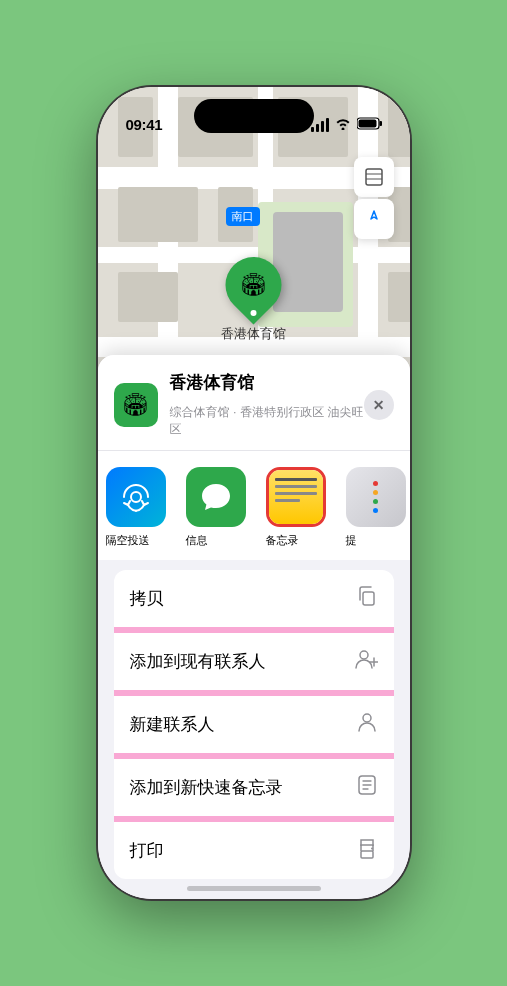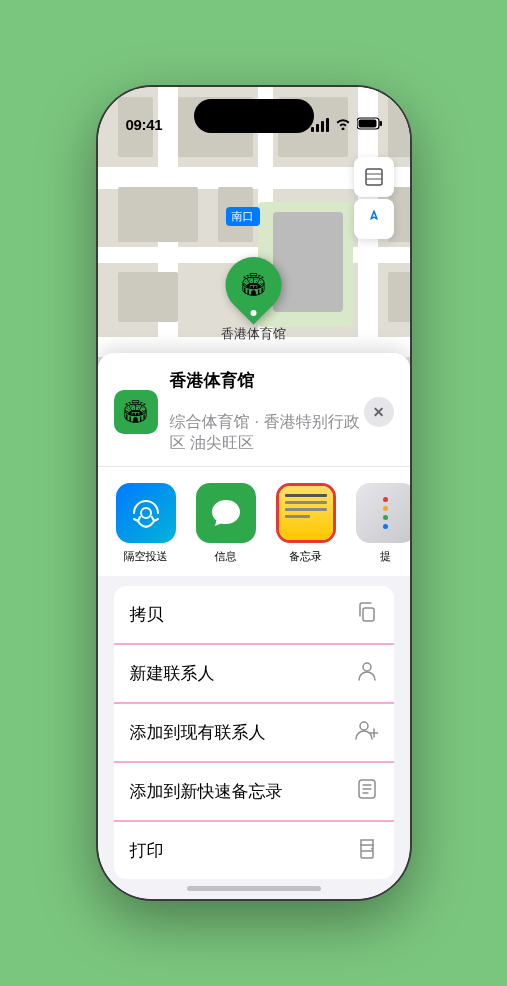--- a/index.html
+++ b/index.html
@@ -201,23 +201,23 @@
       font-size: 22px;
       flex-shrink: 0;
     }
     .venue-info { flex: 1; }
     .venue-name {
       font-size: 17px;
       font-weight: 600;
       color: #000;
     }
     .venue-sub {
-      font-size: 16px;
+      font-size: 12px;
       color: #8e8e93;
-      margin-top: 20px;
+      margin-top: 10px;
     }
     .close-btn {
       width: 30px;
       height: 30px;
       background: #e5e5ea;
       border-radius: 50%;
       display: flex;
       align-items: center;
       justify-content: center;
       cursor: pointer;
@@ -229,21 +229,21 @@
     .share-row {
       display: flex;
       gap: 0;
       padding: 16px 8px 12px;
       background: white;
       overflow: hidden;
     }
     .share-item {
       display: flex;
       flex-direction: column;
-      align-items: center;
+      align-items: flex-start;
       gap: 6px;
       min-width: 80px;
       cursor: pointer;
     }
     .share-icon-wrap {
       width: 60px;
       height: 60px;
       border-radius: 14px;
       display: flex;
       align-items: center;
@@ -269,21 +269,21 @@
       margin: 10px 16px 0;
       background: white;
       border-radius: 12px;
       overflow: hidden;
     }
     .action-item {
       display: flex;
       align-items: center;
       justify-content: space-between;
       padding: 15px 16px;
-      border-bottom: 2px solid #f9a8d4;
+      border-bottom: 6px solid #f9a8d4;
       cursor: pointer;
     }
     .action-item:last-child { border-bottom: none; }
     .action-text {
       font-size: 17px;
       color: #000;
     }
     .action-icon {
       font-size: 20px;
       color: #8e8e93;
@@ -461,37 +461,37 @@
           <span class="action-text">拷贝</span>
           <span class="action-icon">
             <svg width="22" height="22" viewBox="0 0 22 22">
                 <rect x="7" y="7" width="11" height="13" rx="2" fill="none" stroke="#8e8e93" stroke-width="1.5"></rect>
                 <path d="M4 15 V4 A2 2 0 0 1 6 2 H15" fill="none" stroke="#8e8e93" stroke-width="1.5" stroke-linecap="round"></path>
               </svg>
           </span>
         </div>
 
         <div class="action-item">
-          <span class="action-text">新建联系人</span>
-          <span class="action-icon">
-            <svg width="22" height="22" viewBox="0 0 22 22">
-                <circle cx="11" cy="7" r="4" fill="none" stroke="#8e8e93" stroke-width="1.5"></circle>
-                <path d="M3 20 C3 15 7 12 11 12 C15 12 19 15 19 20" fill="none" stroke="#8e8e93" stroke-width="1.5" stroke-linecap="round"></path>
-              </svg>
-          </span>
-        </div>
-
-        <div class="action-item">
           <span class="action-text">添加到现有联系人</span>
           <span class="action-icon">
             <svg width="24" height="22" viewBox="0 0 24 22">
                 <circle cx="10" cy="7" r="4" fill="none" stroke="#8e8e93" stroke-width="1.5"></circle>
                 <path d="M2 20 C2 15 6 12 10 12 C14 12 18 15 18 20" fill="none" stroke="#8e8e93" stroke-width="1.5" stroke-linecap="round"></path>
                 <line x1="20" y1="10" x2="20" y2="18" stroke="#8e8e93" stroke-width="1.5" stroke-linecap="round"></line>
                 <line x1="16" y1="14" x2="24" y2="14" stroke="#8e8e93" stroke-width="1.5" stroke-linecap="round"></line>
+              </svg>
+          </span>
+        </div>
+
+        <div class="action-item">
+          <span class="action-text">新建联系人</span>
+          <span class="action-icon">
+            <svg width="22" height="22" viewBox="0 0 22 22">
+                <circle cx="11" cy="7" r="4" fill="none" stroke="#8e8e93" stroke-width="1.5"></circle>
+                <path d="M3 20 C3 15 7 12 11 12 C15 12 19 15 19 20" fill="none" stroke="#8e8e93" stroke-width="1.5" stroke-linecap="round"></path>
               </svg>
           </span>
         </div>
 
         <div class="action-item">
           <span class="action-text">添加到新快速备忘录</span>
           <span class="action-icon">
             <svg width="22" height="22" viewBox="0 0 22 22">
                 <rect x="3" y="2" width="16" height="18" rx="3" fill="none" stroke="#8e8e93" stroke-width="1.5"></rect>
                 <line x1="7" y1="7" x2="15" y2="7" stroke="#8e8e93" stroke-width="1.3" stroke-linecap="round"></line>

